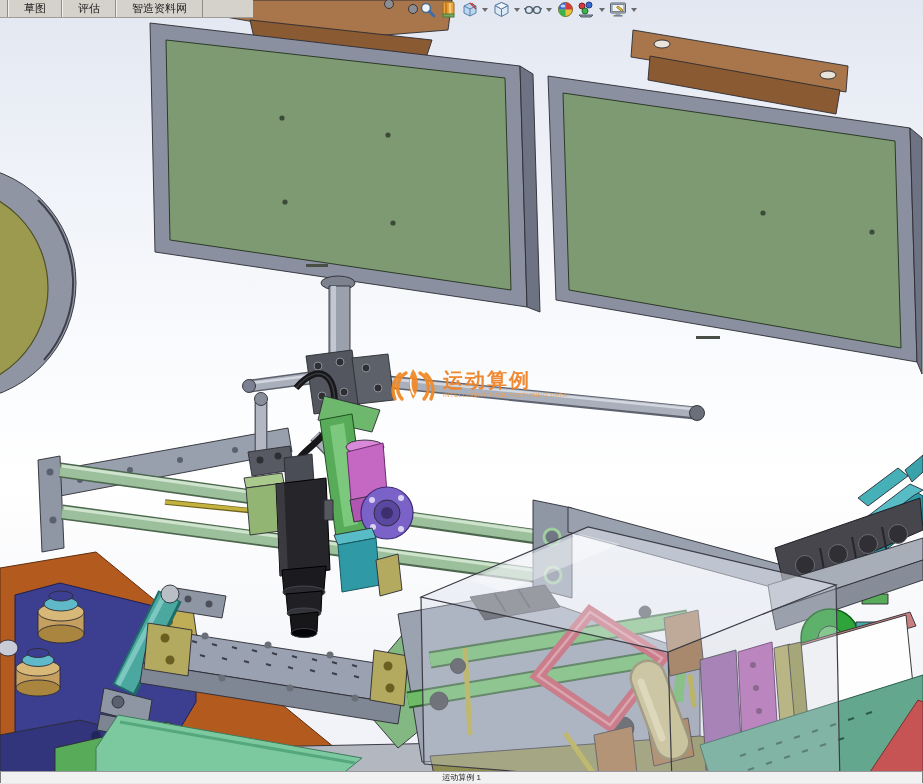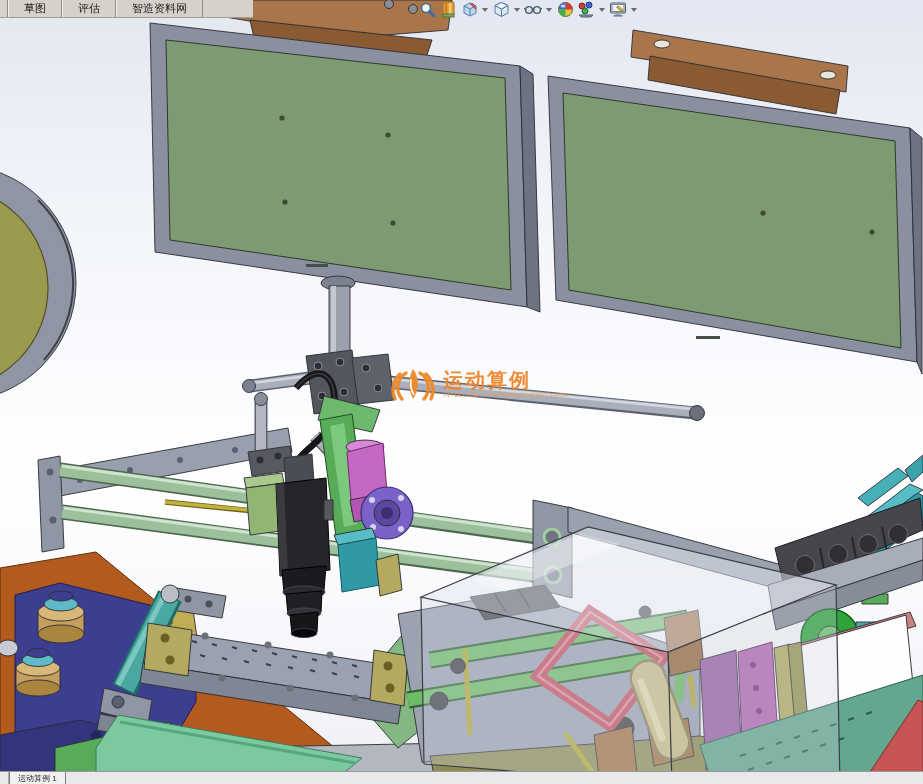--- a/index.html
+++ b/index.html
@@ -25,21 +25,21 @@
   .hud .drop{width:8px;height:18px;display:flex;align-items:center;justify-content:center;}
   .hud .drop i{width:0;height:0;border-left:3px solid transparent;border-right:3px solid transparent;
     border-top:4px solid #6a6a6a;}
   
   .watermark{position:absolute;left:390px;top:361px;display:flex;align-items:center;gap:7px;
     z-index:20;opacity:0.95;pointer-events:none;}
   .wm-title{font-size:20px;font-weight:bold;color:#ef8328;letter-spacing:2px;line-height:1;}
   .wm-sub{font-size:6px;color:#f09a45;letter-spacing:0.5px;margin-top:2px;}
   
   .bottombar{position:absolute;left:0;bottom:0;width:923px;height:12px;background:#e9e9eb;
-    border-top:1px solid #97979c;display:flex;align-items:stretch;z-index:30;}
+    border-top:1px solid #97979c;display:flex;align-items:stretch;z-index:30;flex-direction:column;}
   .bb-stub{width:8px;border-right:1px solid #aeaeae;}
   .mtab{display:flex;align-items:center;justify-content:center;font-size:8px;color:#222;
     padding:0 8px;background:#f1f1f1;border-left:1px solid #7c7c7c;border-right:1px solid #7c7c7c;
     white-space:nowrap;}
 </style>
 </head>
 <body>
 
 <div class="app">
 

